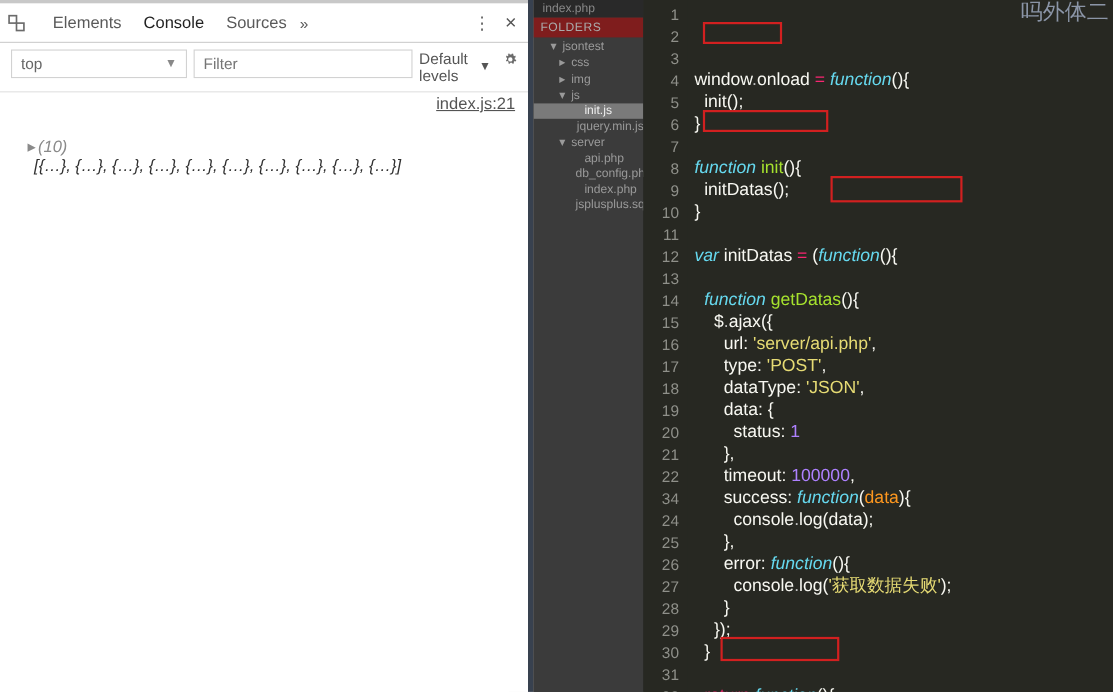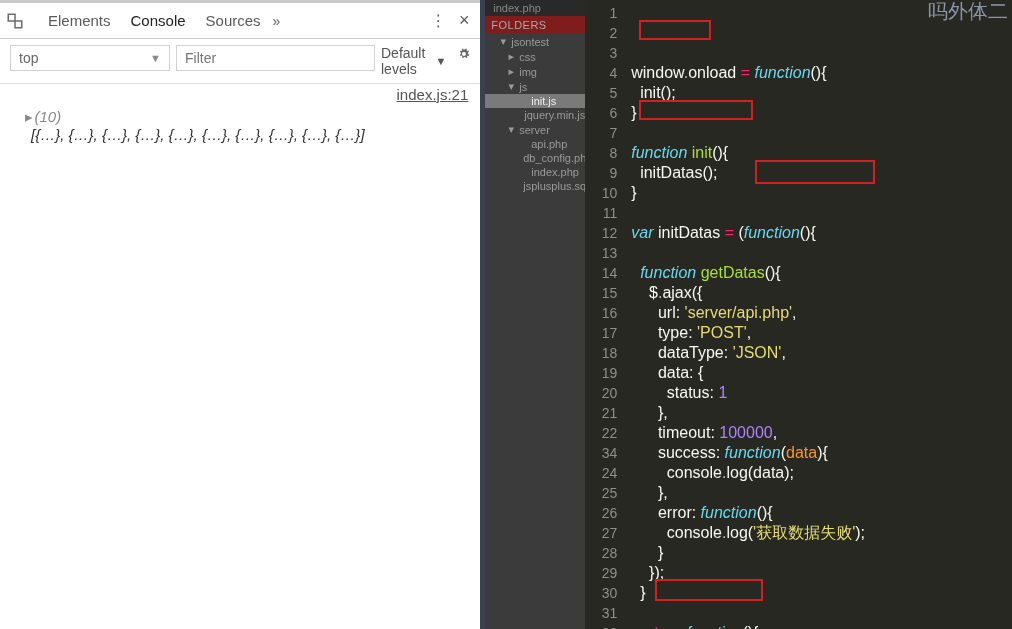--- a/index.html
+++ b/index.html
@@ -18,21 +18,21 @@
 .dt-close{width:20px;text-align:center;font-size:18px;color:#555;margin-left:6px}
 .dt-filter{display:flex;gap:6px;padding:6px 10px;border-bottom:1px solid #e0e0e0}
 .ctx{flex:0 0 160px;display:flex;align-items:center;height:26px;border:1px solid #d2d2d2;padding:0 8px;font-size:14px;color:#666;background:#fff}
 .ctx .chev{margin-left:auto;font-size:11px;color:#888}
 .flt{flex:1;height:26px;border:1px solid #d2d2d2;padding:0 8px;font-size:14px;color:#999;background:#fff}
 .lvl{display:flex;align-items:center;font-size:14px;color:#555}
 .lvl .chev{margin-left:4px;font-size:11px}
 .gear{width:18px;height:18px;margin-left:6px}
 .dt-body{position:relative;padding:4px 25px;font-family:Menlo,Consolas,monospace;font-size:15px;color:#303030}
 .srclink{position:absolute;right:12px;top:2px;text-decoration:underline;color:#545454}
-.cons-line1{margin-top:20px;font-style:italic;color:#8a8a8a;font-size:15px}
+.cons-line1{margin-top:36px;font-style:italic;color:#8a8a8a;font-size:15px}
 .cons-line2{font-style:italic;color:#303030;padding-left:6px;font-size:15px}
 .tri{display:inline-block;color:#8a8a8a;margin-right:2px;font-style:normal}
 
 .right{flex:1;display:flex;background:#2b2b2b}
 .sidebar{width:100px;background:#3b3b3b;color:#9a9a9a;font-size:12px;overflow:hidden}
 .sb-tab{background:#292929;color:#888;padding:2px 8px;font-size:11px}
 .sb-hdr{background:#7f1d1d;padding:3px 6px;font-size:11px;letter-spacing:.5px;color:#aaa}
 .sb-item{padding:1px 0 1px 14px;display:flex;align-items:center;gap:4px;font-size:11px}
 .sb-item .ic{display:inline-block;width:8px;text-align:center}
 .sb-item.d2{padding-left:22px}

